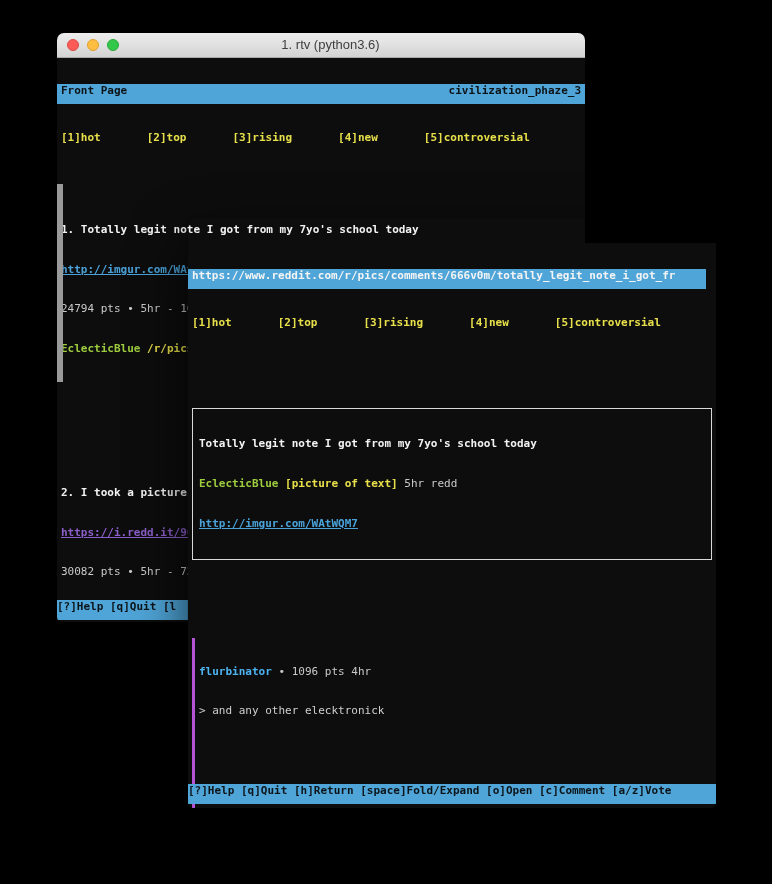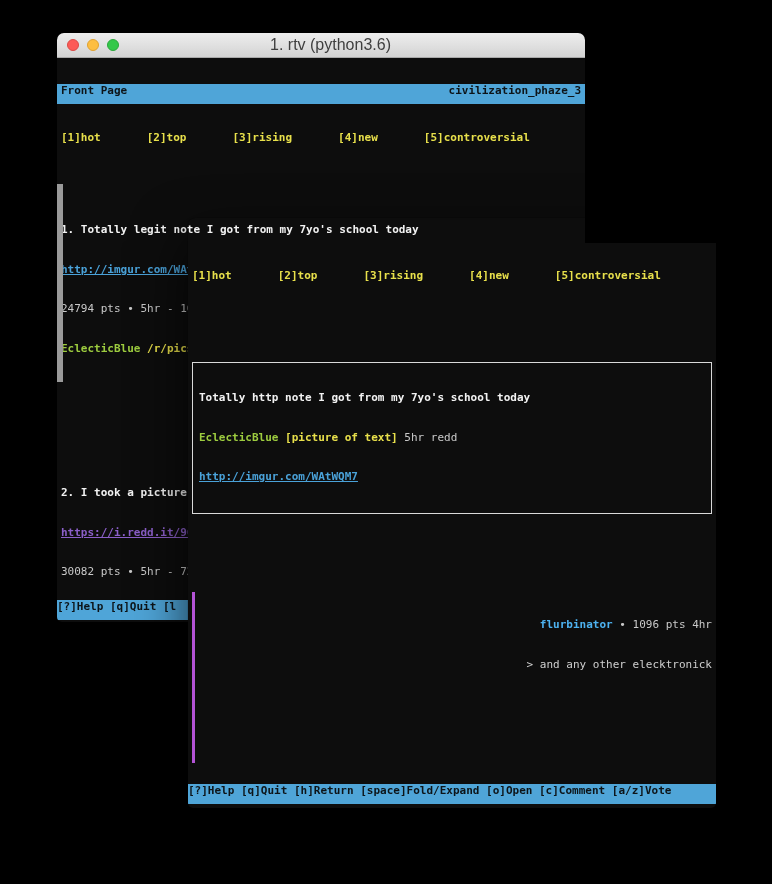--- a/index.html
+++ b/index.html
@@ -1,18 +1,18 @@
 <!DOCTYPE html>
 <html><head>
 <meta charset="utf-8">
 <style>
   html,body{margin:0;padding:0;background:#000;width:772px;height:884px;position:relative;overflow:hidden;}
   .window{position:absolute;border-radius:7px 7px 5px 5px;box-shadow:0 22px 55px rgba(0,0,0,.72),0 0 1px rgba(0,0,0,.8);overflow:hidden;}
   .titlebar{height:24px;background:linear-gradient(#eeeeee,#d3d3d3);border-bottom:1px solid #a9a9a9;position:relative;
-    font-family:"Liberation Sans",sans-serif;font-size:16px;color:#3f3f3f;text-align:center;line-height:24px;padding-left:19px;}
+    font-family:"Liberation Sans",sans-serif;font-size:13px;color:#3f3f3f;text-align:center;line-height:24px;padding-left:19px;}
   .lights{position:absolute;left:10px;top:6px;display:flex;gap:8px;}
   .light{width:12px;height:12px;border-radius:50%;}
   .light.red{background:#fc5b57;border:1px solid #d94b46;box-sizing:border-box;}
   .light.yellow{background:#fdbe41;border:1px solid #dfa131;box-sizing:border-box;}
   .light.green{background:#34c84a;border:1px solid #2aa73c;box-sizing:border-box;}
   .term{position:absolute;top:25px;left:0;right:0;bottom:0;background:#0d0d0d;
     font-family:"DejaVu Sans Mono",monospace;font-size:11px;line-height:13.2px;color:#cfcfcf;
     padding:0 4px;white-space:pre;}
   .row{height:13.2px;white-space:pre;}
   .gap{height:12px;}
@@ -29,21 +29,21 @@
   .lnk{color:#4aa2d9;font-weight:700;text-decoration:underline;}
   .vis{color:#8b5fc9;font-weight:700;text-decoration:underline;}
   .meta{color:#c9c9c9;}
   .gold{color:#e8c548;font-weight:700;}
   .auth{color:#9dcc3f;font-weight:700;}
   .sub{color:#e8e04b;font-weight:700;}
   .tagm{color:#e24a7d;font-weight:700;}
   .tagy{color:#e8e04b;font-weight:700;}
   .postbox{border:1px solid #d9d9d9;margin:1px 0 0 0;padding:2px 0 3px 6px;}
   .c{border-left:3px solid;padding-left:4px;margin-bottom:12px;}
-  .d1{margin-left:0;text-align:right;}
+  .d1{margin-left:0;}
   .bar-m{border-color:#b453d6;}
   .cuser{color:#4db2f0;font-weight:700;}
   .cmeta{color:#c9c9c9;}
 </style>
 </head>
 <body>
 
 <div class="window" style="left:57px;top:33px;width:528px;height:589px;z-index:1;">
   <div class="titlebar">
     <div class="lights">
@@ -90,25 +90,26 @@
     
 
     
 
     <div class="bluebar statusbar" style="bottom:2px;">[?]Help [q]Quit [l</div>
   </div>
 </div>
 
 <div class="window" style="left:188px;top:218px;width:528px;height:590px;z-index:2;">
   <div class="term">
+    <div class="bluebar urlbar">https://www.reddit.com/r/pics/comments/666v0m/totally_legit_note_i_got_fr</div>
     <div class="row menu"><span>[1]hot</span><span>[2]top</span><span>[3]rising</span><span>[4]new</span><span>[5]controversial</span></div>
     <div class="gap"></div>
 
     <div class="postbox">
-      <div class="row t">Totally http note I got from my 7yo's school today</div>
+      <div class="row t">Totally legit note I got from my 7yo's school today</div>
       <div class="row"><span class="auth">EclecticBlue</span> <span class="tagy">[picture of text]</span> <span class="meta">5hr redd</span></div>
       <div class="row"><span class="lnk">http://imgur.com/WAtWQM7</span></div>
     </div>
     <div class="gap"></div>
 
     <div class="c d1 bar-m">
       <div class="row"><span class="cuser">flurbinator</span> <span class="cmeta">• 1096 pts 4hr</span></div>
       <div class="row">&gt; and any other elecktronick</div>
       <div class="row"></div>
       

